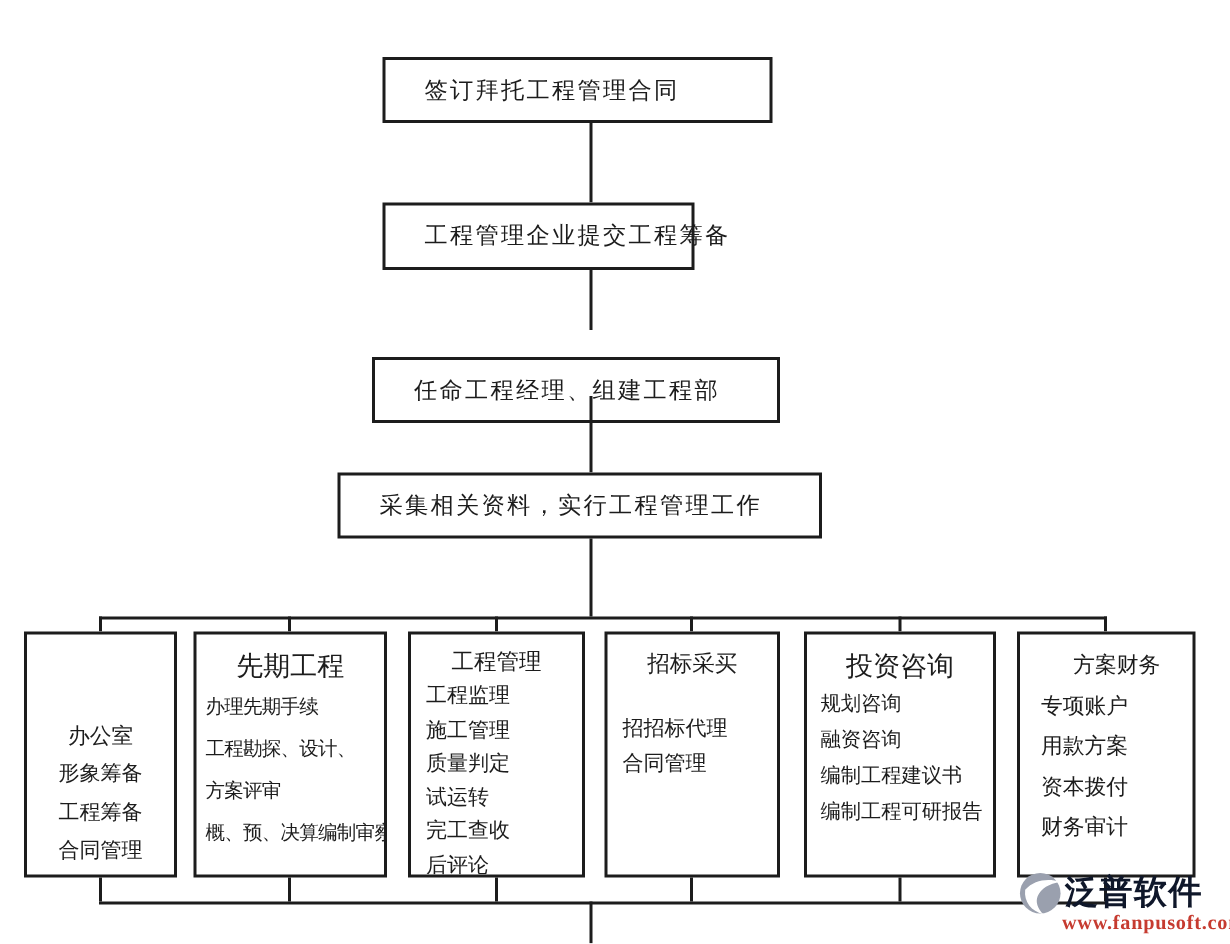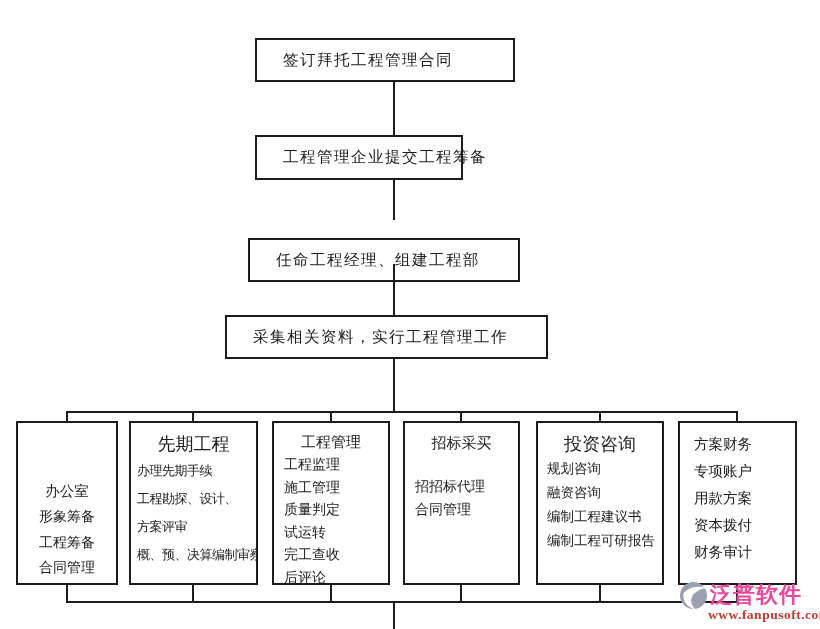--- a/index.html
+++ b/index.html
@@ -49,28 +49,28 @@
   .d3 .dept-title{line-height:23px;}
   .d3 .dept-items > div{padding-left:10px;font-size:14px;line-height:22.5px;}
   .d4{left:403px;width:117px;}
   .d4 .dept-title{line-height:24px;}
   .d4 .dept-items{margin-top:20px;}
   .d4 .dept-items > div{padding-left:10px;font-size:14px;line-height:23px;}
   .d5{left:536px;width:128px;}
   .d5 .dept-title{font-size:18px;line-height:26px;}
   .d5 .dept-items > div{padding-left:9px;font-size:13.5px;line-height:24px;}
   .d6{left:678px;width:119px;}
-  .d6 .dept-title{text-align:left;padding-left:14px;font-size:14.5px;line-height:27px;}
+  .d6 .dept-title{text-align:center;padding-left:14px;font-size:14.5px;line-height:27px;}
   .d6 .dept-items > div{padding-left:14px;font-size:14.5px;line-height:27px;}
   
   .logo{position:absolute;left:679px;top:580px;width:132px;height:46px;z-index:5;}
   .logo-row{display:flex;align-items:center;}
   .logo-icon{width:29px;height:29px;flex:0 0 29px;}
   .logo-brand{
-    font-size:22px;font-weight:bold;color:#ec4899;letter-spacing:1px;
+    font-size:22px;font-weight:bold;color:#0f172a;letter-spacing:1px;
     margin-left:2px;white-space:nowrap;
   }
   .logo-url{
     font-size:13.5px;font-weight:bold;color:#c63b30;letter-spacing:0.5px;
     margin-left:29px;margin-top:-3px;white-space:nowrap;
   }
 </style>
 </head>
 <body>
 

